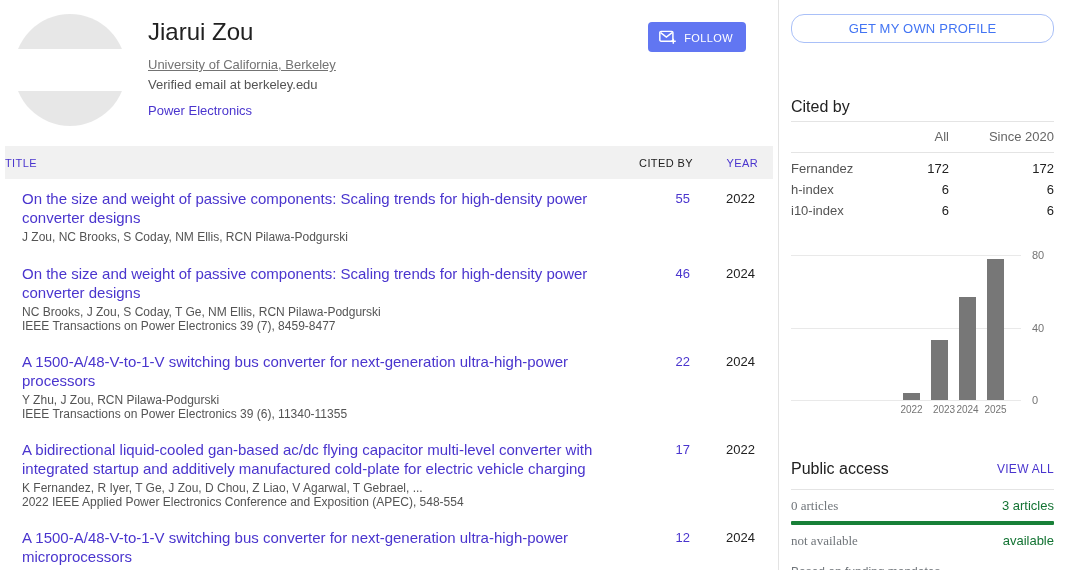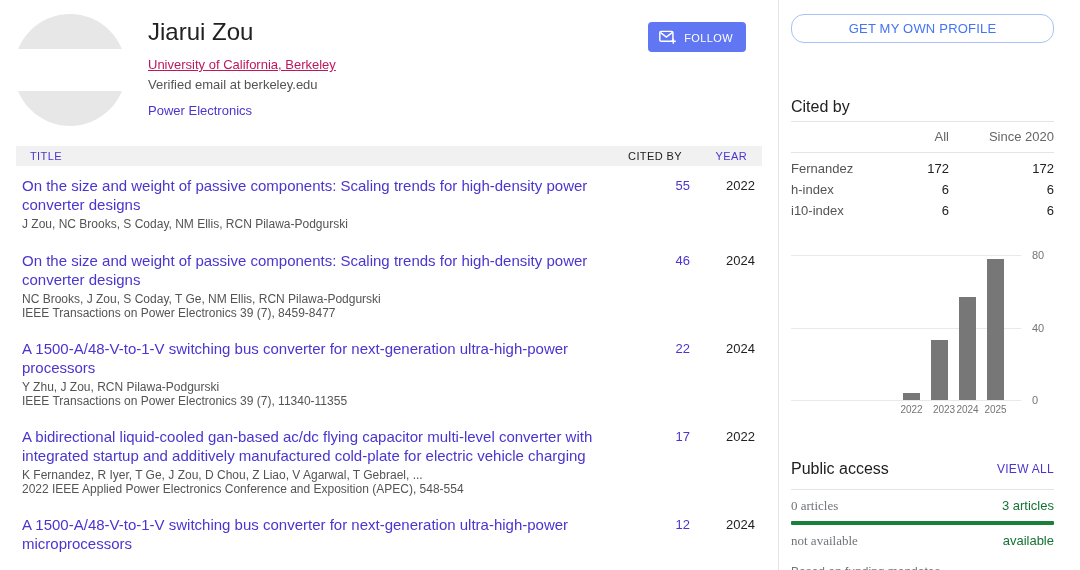--- a/index.html
+++ b/index.html
@@ -12,32 +12,32 @@
   body{font-family:"Liberation Sans",sans-serif;background:#fff;}
   .page{position:relative;width:1080px;height:570px;background:#fff;overflow:hidden;}
 
   
   .main{position:absolute;left:0;top:0;width:778px;height:570px;}
   .profile-header{display:flex;padding:14px 0 0 14px;}
   .avatar{width:112px;height:112px;border-radius:50%;flex:0 0 112px;
     background:linear-gradient(180deg,#e7e7e7 0%,#e7e7e7 31%,#ffffff 31%,#ffffff 69%,#e7e7e7 69%,#e7e7e7 100%);}
   .profile-info{margin-left:22px;padding-top:4px;}
   .profile-name{font-size:24px;color:var(--text-primary);font-weight:400;}
-  .affiliation{display:inline-block;margin-top:11px;font-size:13px;color:#be185d;text-decoration:underline;cursor:pointer;}
+  .affiliation{display:inline-block;margin-top:11px;font-size:13px;color:#737373;text-decoration:underline;cursor:pointer;}
   .verified{margin-top:4px;font-size:13px;color:var(--text-secondary);}
   .interests{margin-top:9px;}
   .interest-link{font-size:13px;color:var(--link);text-decoration:none;cursor:pointer;}
   .follow-btn{margin-left:auto;margin-right:32px;margin-top:8px;align-self:flex-start;
     background:var(--follow-blue);color:#fff;border:none;border-radius:4px;
     font-size:11px;font-family:"Liberation Sans",sans-serif;letter-spacing:.4px;
     padding:8px 13px 7px 11px;display:flex;align-items:center;gap:7px;cursor:pointer;}
   .follow-btn svg{display:block;}
 
-  .list-header{margin:20px 16px 0;background:var(--header-bg);display:flex;align-items:center;
-    height:20px;padding-left:14px;font-size:11px;letter-spacing:.4px;}
+  .list-header{margin:20px 5px 0;background:var(--header-bg);display:flex;align-items:center;
+    height:33px;font-size:11px;letter-spacing:.4px;}
   .col-title{flex:1;color:var(--link);cursor:pointer;}
   .col-cited{width:85px;text-align:right;color:var(--text-primary);}
   .col-year{width:80px;text-align:right;padding-right:15px;color:var(--link);cursor:pointer;}
 
   .article{display:flex;margin:0 8px;padding:10px 0 8px 14px;}
   .art-main{flex:1;padding-right:10px;}
   .art-title{font-size:15px;line-height:19px;color:var(--link);cursor:pointer;margin-bottom:4px;}
   .art-authors,.art-venue{font-size:12px;line-height:13.5px;color:var(--text-secondary);}
   .art-authors{margin-bottom:1px;}
   .art-cited{width:85px;text-align:right;font-size:13px;color:var(--link);padding-top:2px;cursor:pointer;}
@@ -130,21 +130,21 @@
           <div class="art-venue">IEEE Transactions on Power Electronics 39 (7), 8459-8477</div>
         </div>
         <div class="art-cited">46</div>
         <div class="art-year">2024</div>
       </div>
 
       <div class="article">
         <div class="art-main">
           <div class="art-title">A 1500-A/48-V-to-1-V switching bus converter for next-generation ultra-high-power processors</div>
           <div class="art-authors">Y Zhu, J Zou, RCN Pilawa-Podgurski</div>
-          <div class="art-venue">IEEE Transactions on Power Electronics 39 (7), 11340-11355</div>
+          <div class="art-venue">IEEE Transactions on Power Electronics 39 (6), 11340-11355</div>
         </div>
         <div class="art-cited">22</div>
         <div class="art-year">2024</div>
       </div>
 
       <div class="article">
         <div class="art-main">
           <div class="art-title">A bidirectional liquid-cooled gan-based ac/dc flying capacitor multi-level converter with integrated startup and additively manufactured cold-plate for electric vehicle charging</div>
           <div class="art-authors">K Fernandez, R Iyer, T Ge, J Zou, D Chou, Z Liao, V Agarwal, T Gebrael, ...</div>
           <div class="art-venue">2022 IEEE Applied Power Electronics Conference and Exposition (APEC), 548-554</div>

